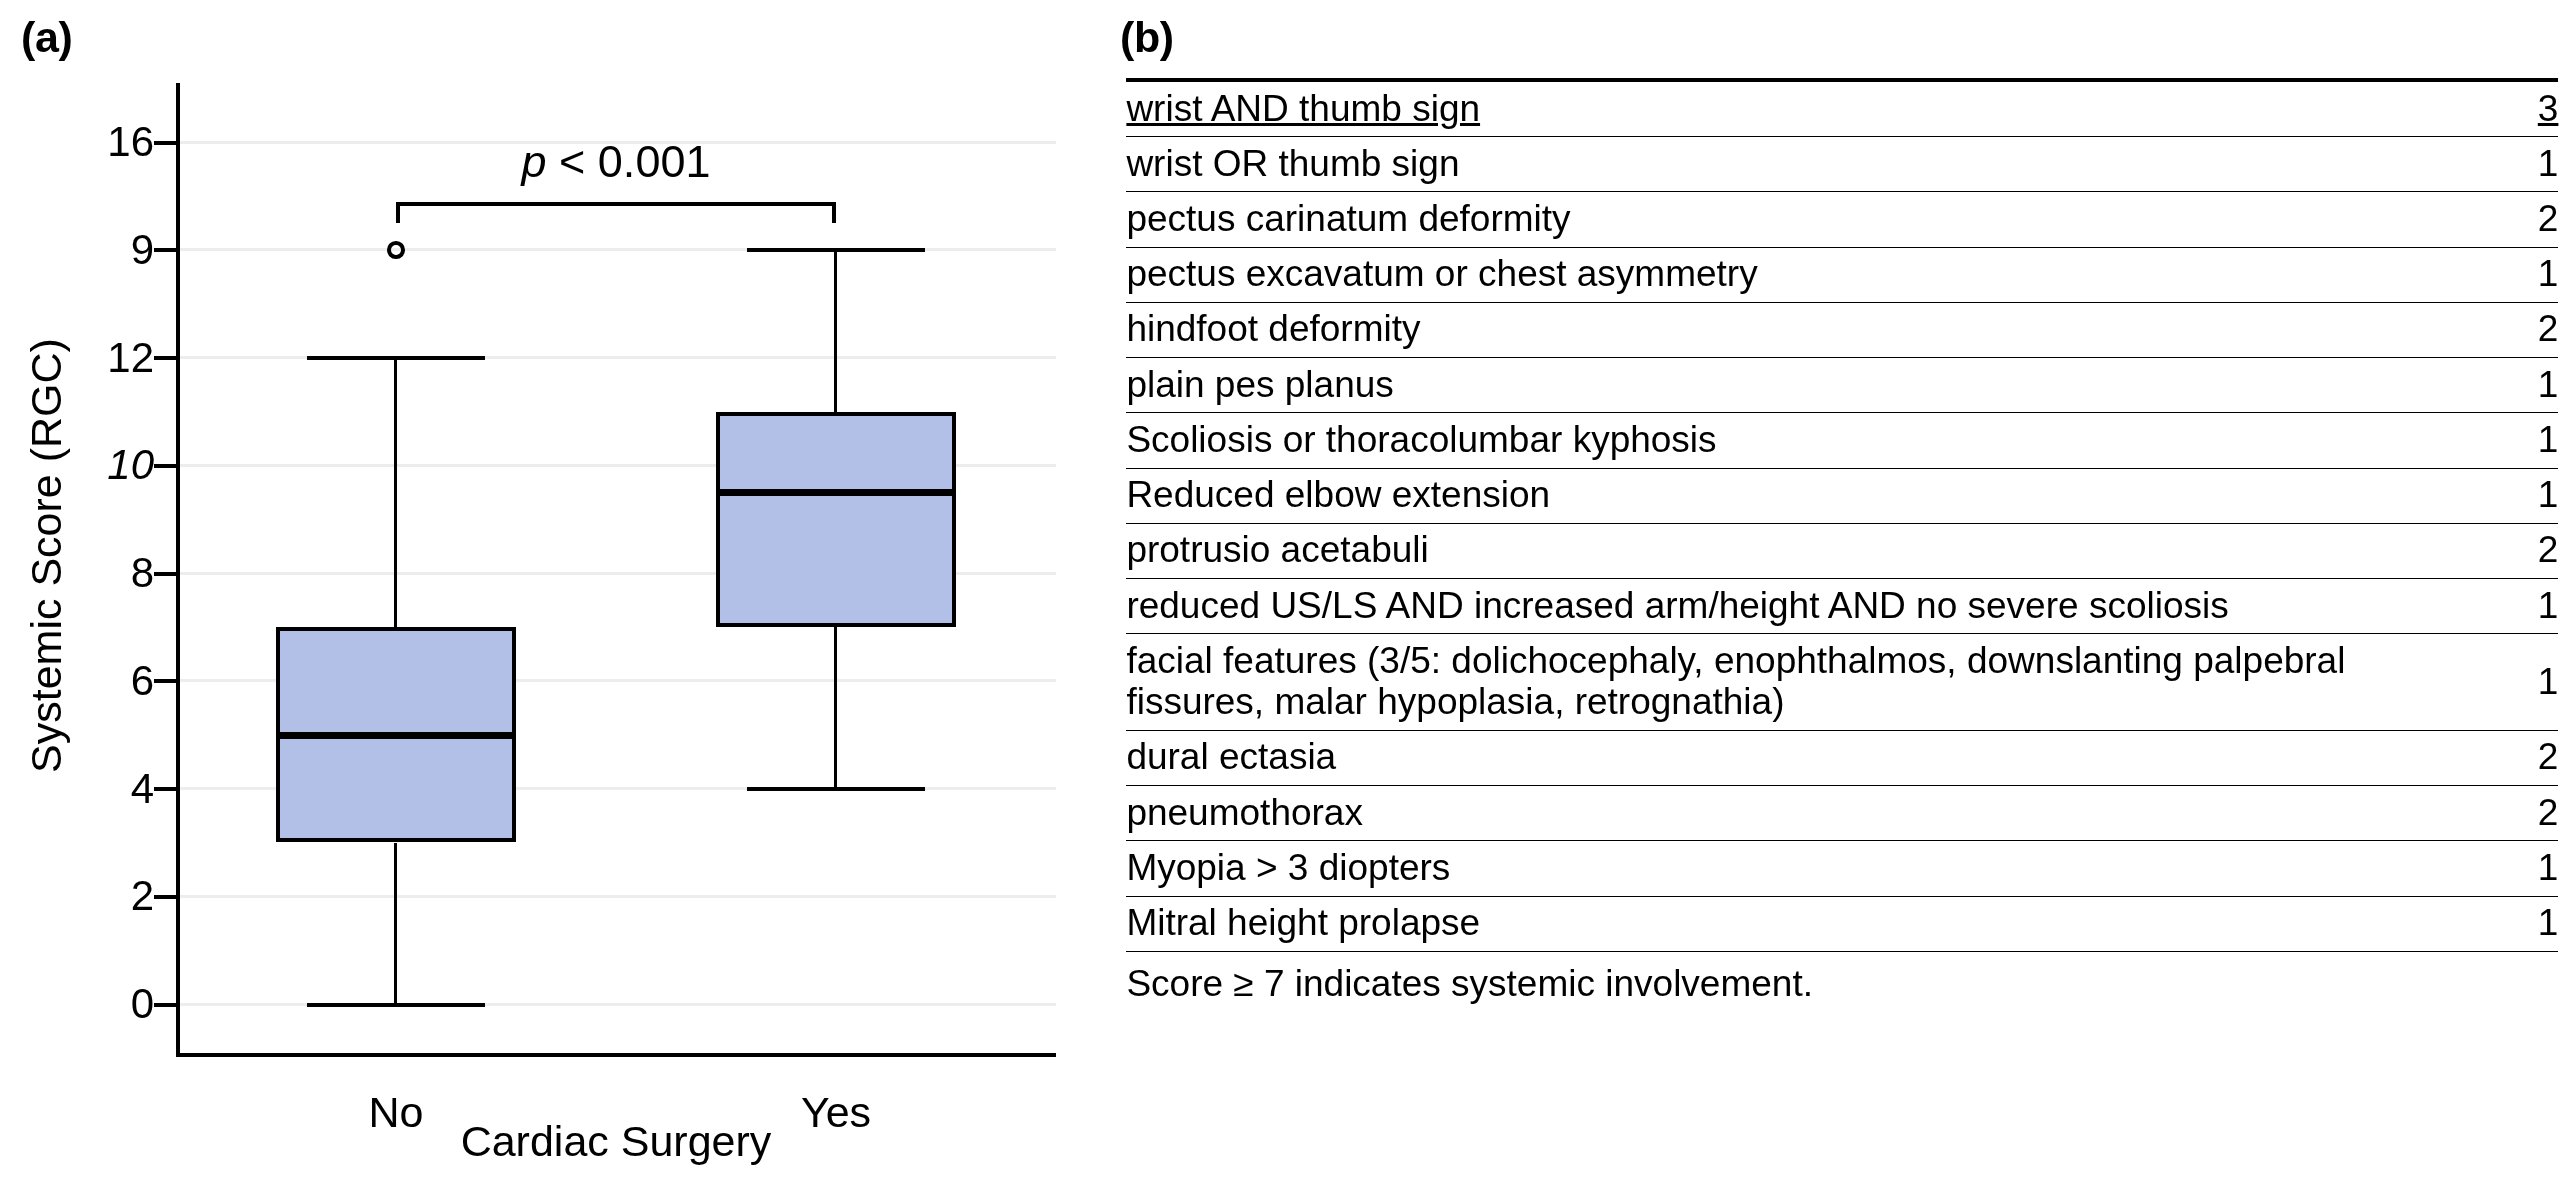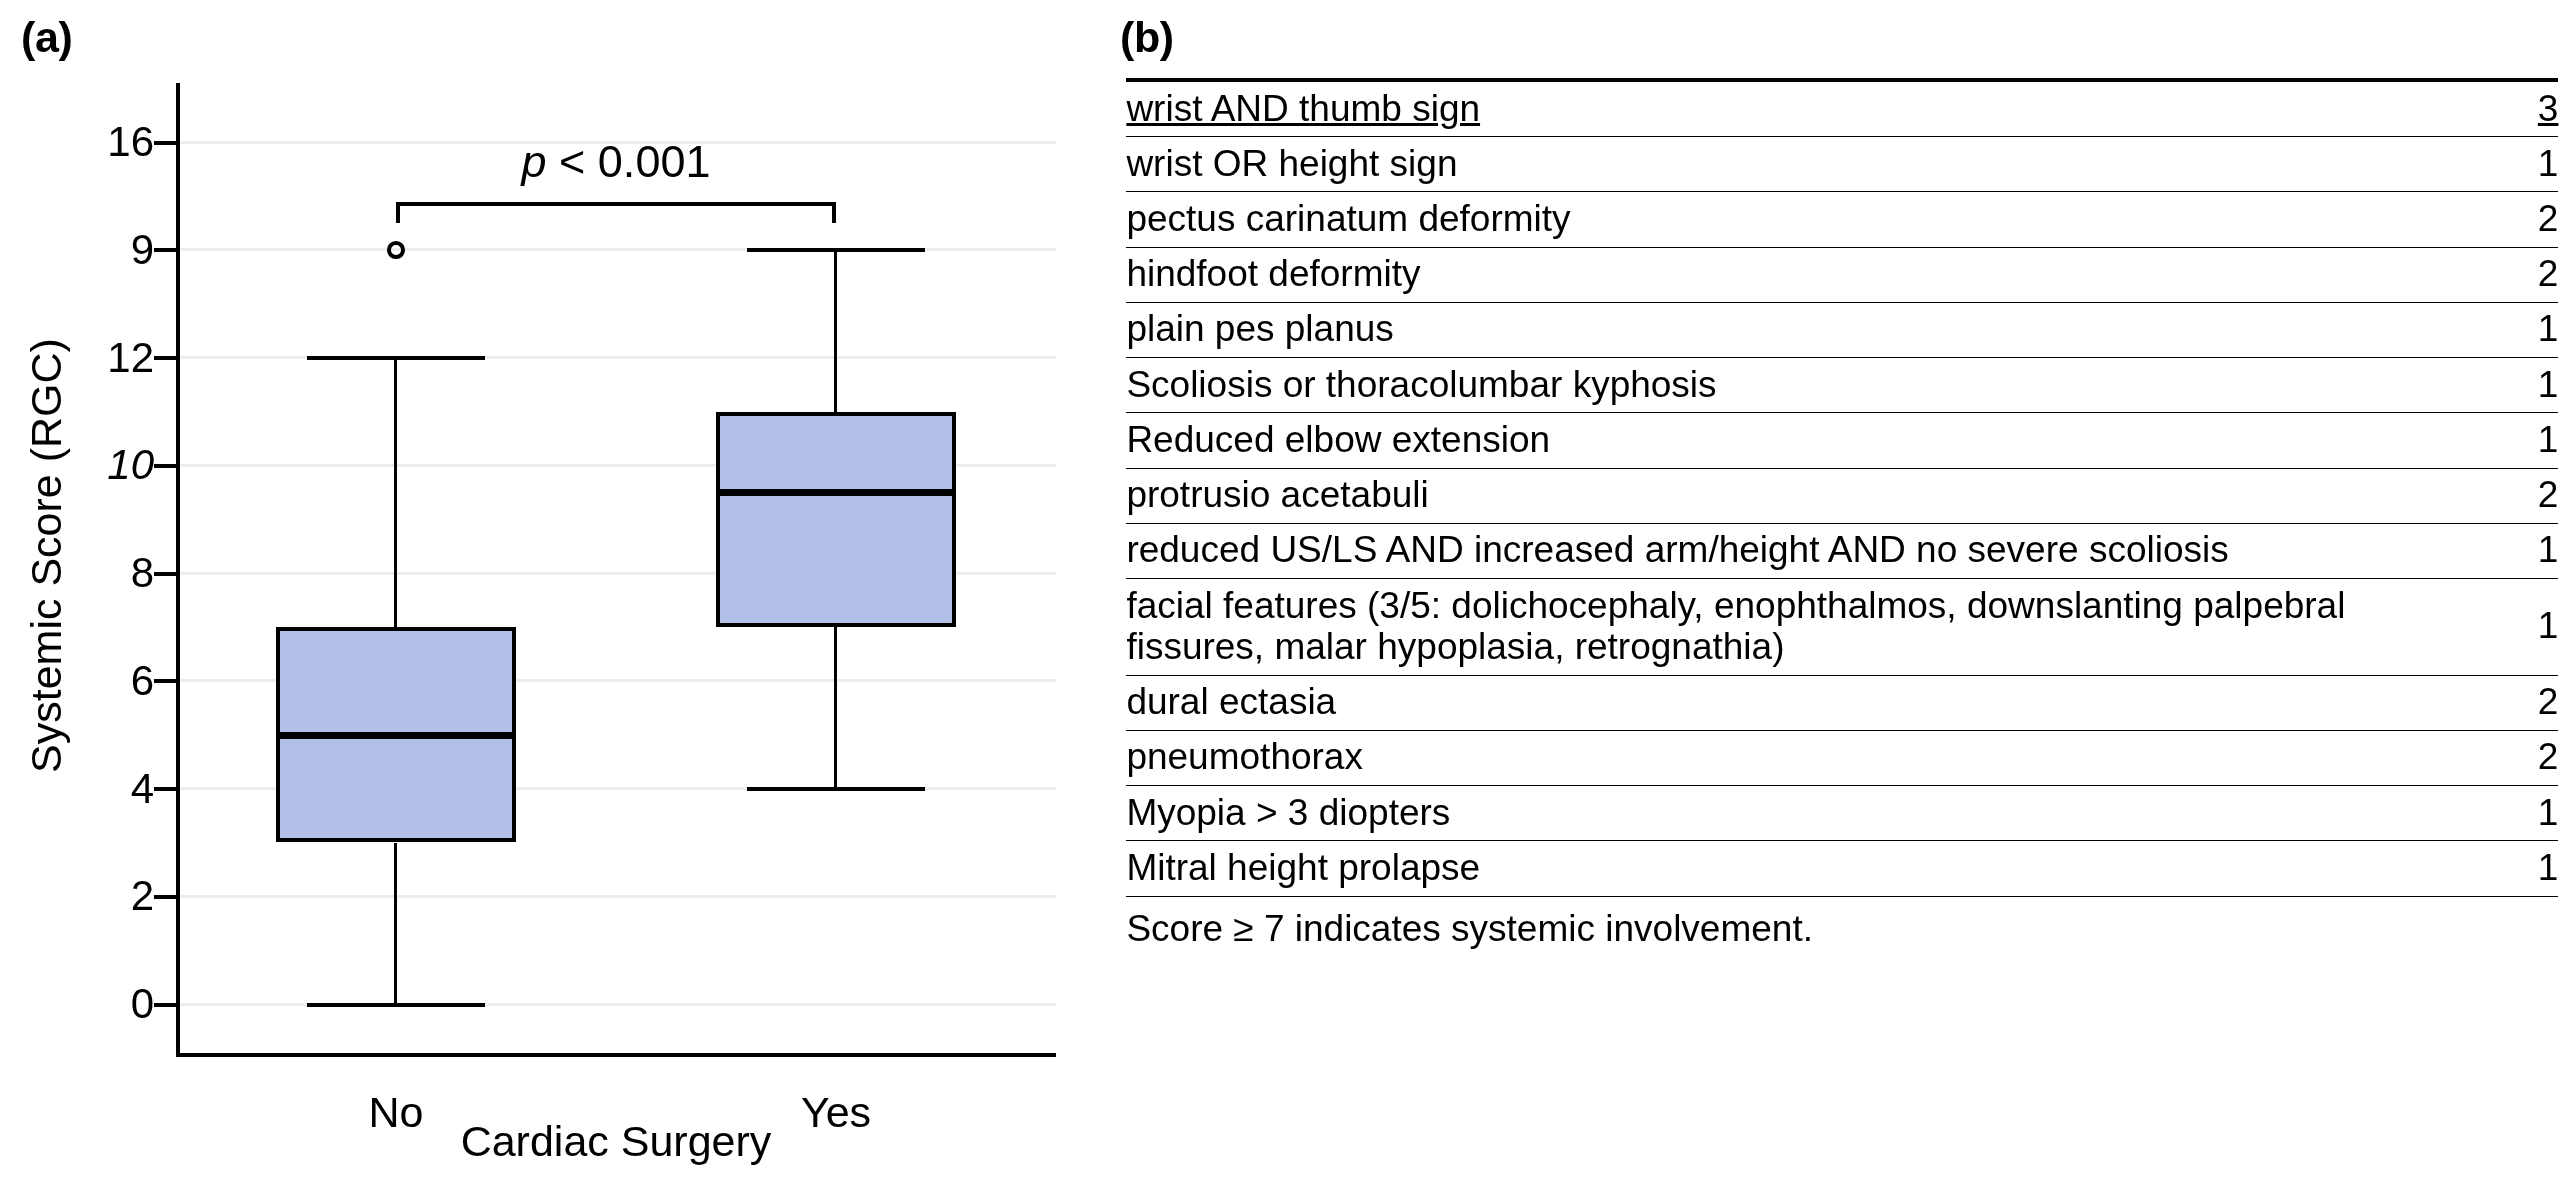--- a/index.html
+++ b/index.html
@@ -310,26 +310,30 @@
 
   <div class="panel-b">
     <div class="panel-label b" style="left:0px;">(b)</div>
     <table class="criteria">
       <tbody id="tbody">
           <tr class="row">
             <td class="crit">wrist AND thumb sign</td>
             <td class="score">3</td>
           </tr>
           <tr class="row">
-            <td class="crit">wrist OR height sign</td>
+            <td class="crit">wrist OR thumb sign</td>
             <td class="score">1</td>
           </tr>
           <tr class="row">
             <td class="crit">pectus carinatum deformity</td>
             <td class="score">2</td>
+          </tr>
+          <tr class="row">
+            <td class="crit">pectus excavatum or chest asymmetry</td>
+            <td class="score">1</td>
           </tr>
           <tr class="row">
             <td class="crit">hindfoot deformity</td>
             <td class="score">2</td>
           </tr>
           <tr class="row">
             <td class="crit">plain pes planus</td>
             <td class="score">1</td>
           </tr>
           <tr class="row">

